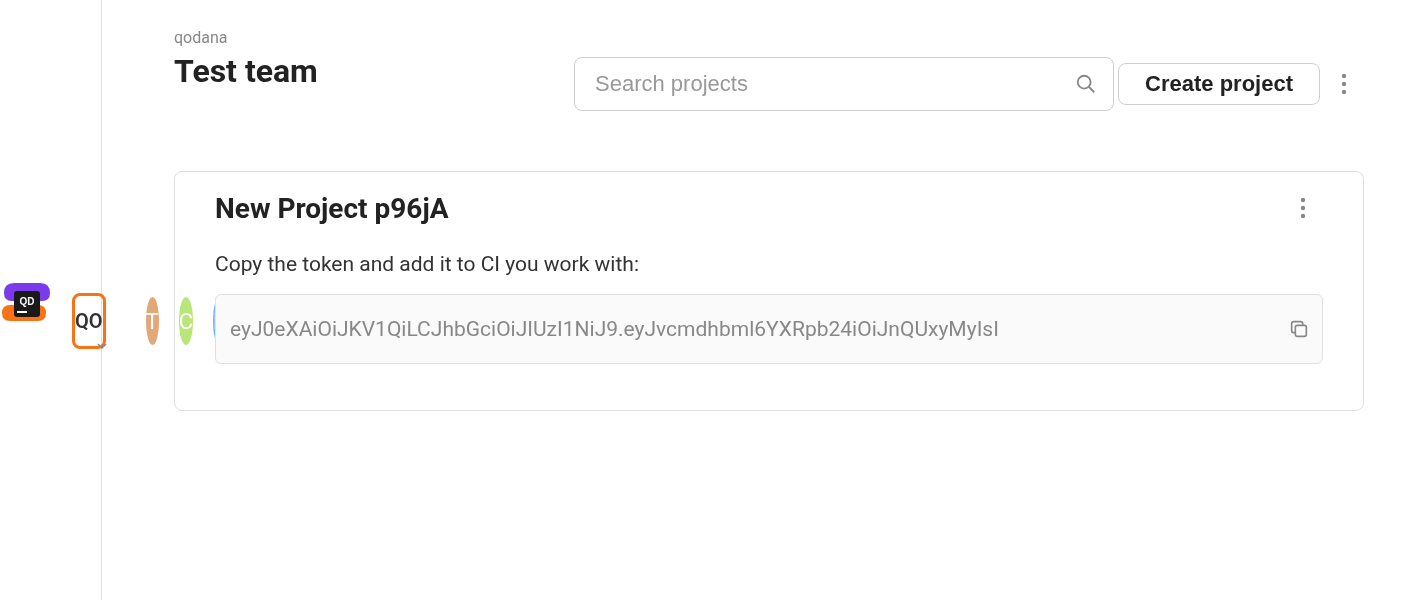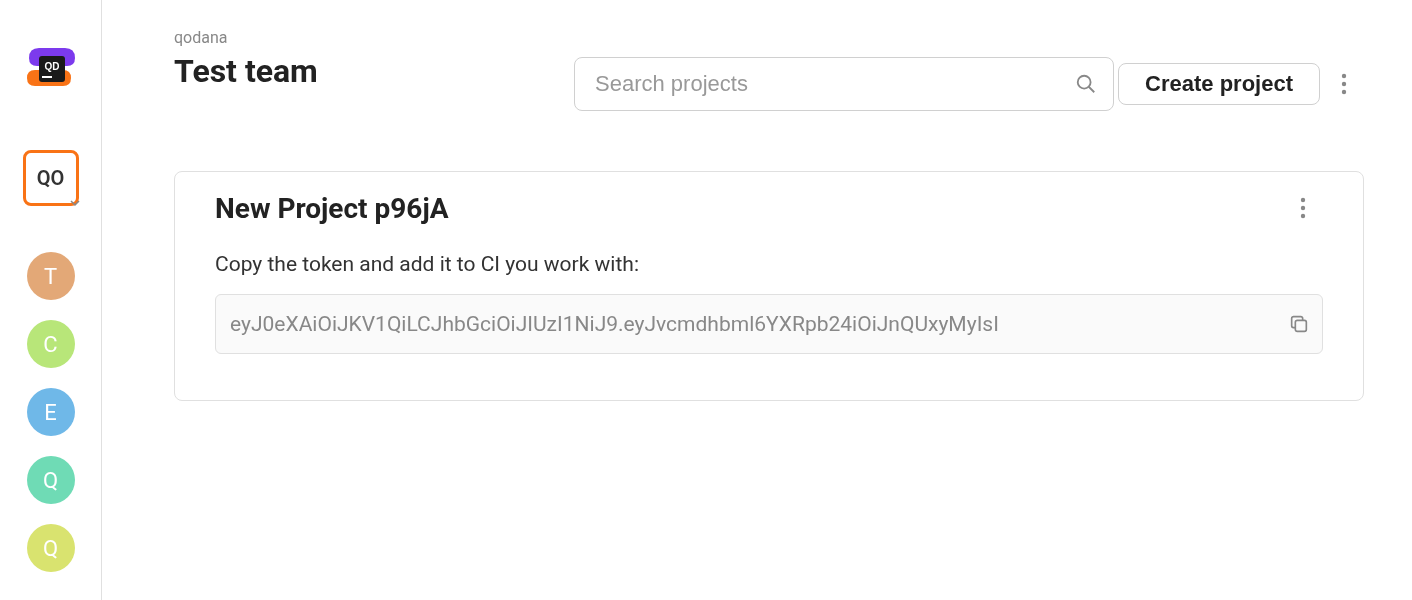--- a/index.html
+++ b/index.html
@@ -8,21 +8,21 @@
       background: #fff;
       display: flex;
       width: 1412px;
       height: 600px;
       overflow: hidden;
     }
     .sidebar {
       width: 102px;
       border-right: 1px solid #e0e0e0;
       display: flex;
-      flex-direction: column;
+      flex-direction: row;
       align-items: center;
       padding-top: 42px;
       gap: 20px;
     }
     .logo {
       width: 52px;
       height: 48px;
       position: relative;
       margin-bottom: 40px;
     }
@@ -160,21 +160,21 @@
     }
     .project-instruction {
       font-size: 21px;
       color: #333;
       margin-bottom: 18px;
     }
     .token-box {
       border: 1px solid #e0e0e0;
       border-radius: 6px;
       background: #fafafa;
-      height: 60px;
+      height: 70px;
       display: flex;
       align-items: center;
       padding: 0 12px 0 14px;
       overflow: hidden;
       position: relative;
     }
     .token-text {
       font-size: 21px;
       color: #888;
       white-space: nowrap;

